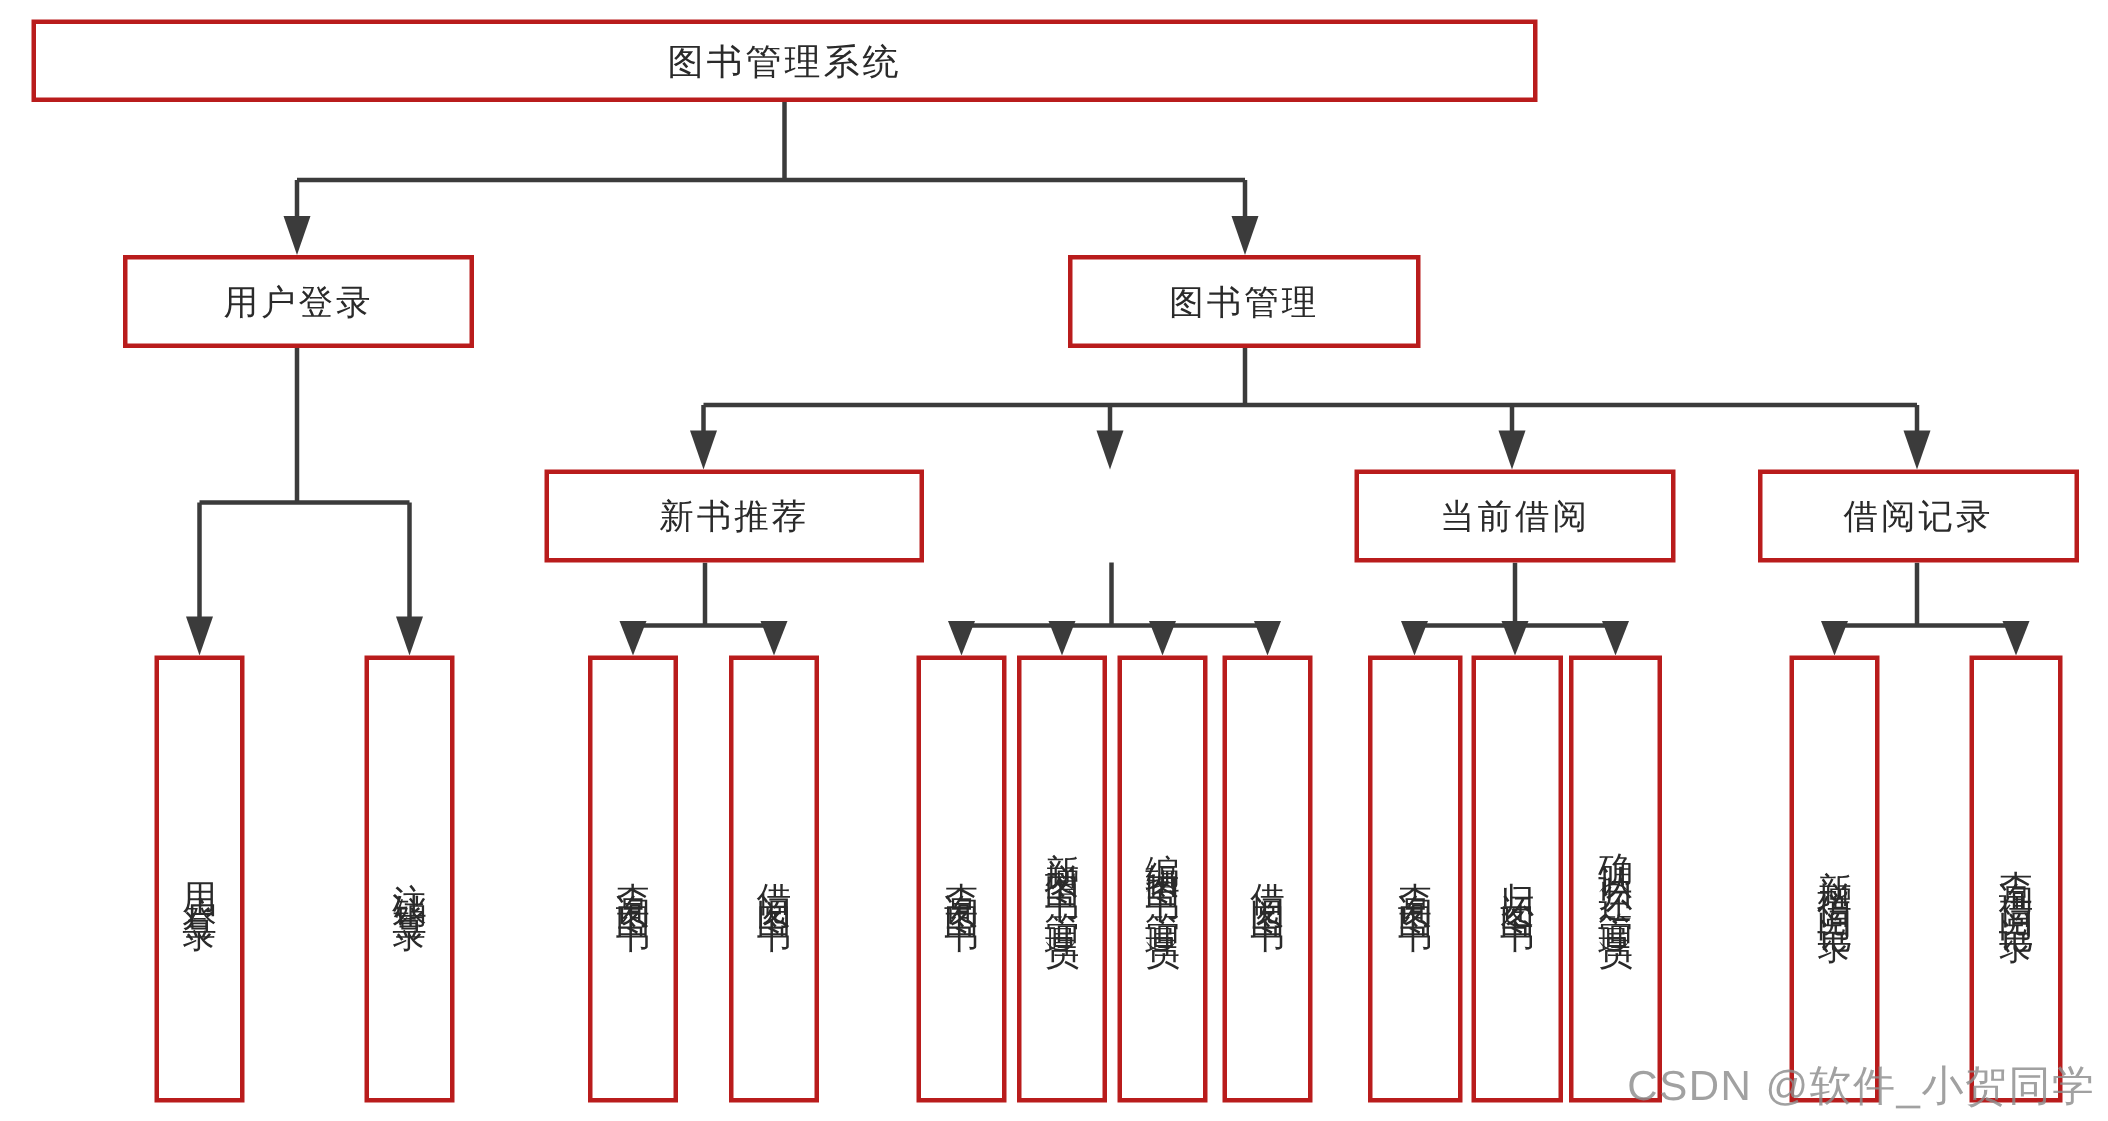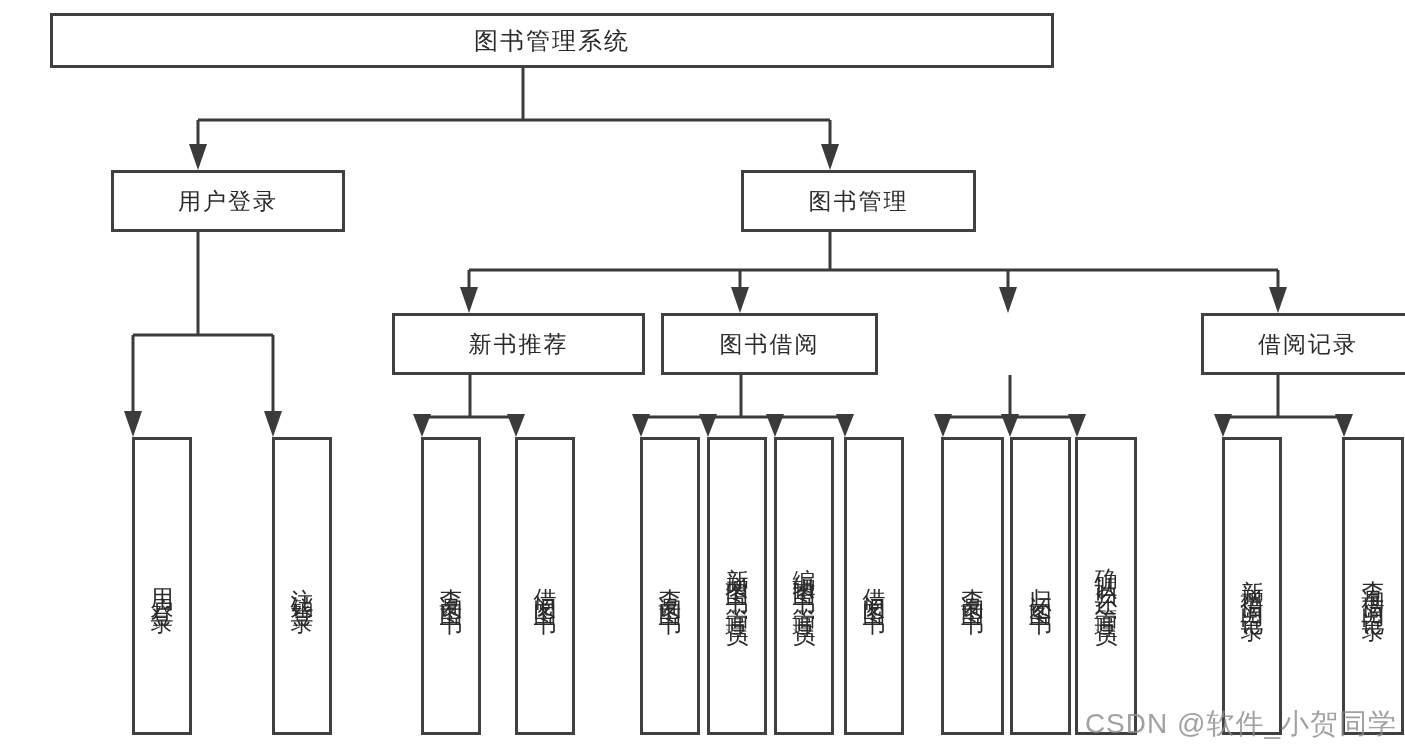--- a/index.html
+++ b/index.html
@@ -3,23 +3,23 @@
 <meta charset="utf-8">
 <style>
   html,body{margin:0;padding:0;background:#ffffff;}
   .canvas{
     position:relative;width:1405px;height:747px;background:#ffffff;
     font-family:"Liberation Sans","DejaVu Sans",sans-serif;
     color:#2a2a2a;overflow:hidden;
   }
   .connectors{position:absolute;left:0;top:0;width:1405px;height:747px;}
   .node{
-    position:absolute;background:#ffffff;border:3px solid #404040;
+    position:absolute;background:#ffffff;border:3px solid #b91c1c;
     display:flex;align-items:center;justify-content:center;
-    box-sizing:border-box;z-index:2;margin-left:29px;
+    box-sizing:border-box;z-index:2;
   }
   .node-h{font-size:23px;letter-spacing:2px;}
   .node-root{left:21px;top:13px;width:1004px;height:55px;font-size:24px;}
   .node-l2a{left:82px;top:170px;width:234px;height:62px;}
   .node-l2b{left:712px;top:170px;width:235px;height:62px;}
   .l3{top:313px;height:62px;}
   .node-l3a{left:363px;width:253px;}
   .node-l3b{left:632px;width:217px;}
   .node-l3c{left:903px;width:214px;}
   .node-l3d{left:1172px;width:214px;}
@@ -113,22 +113,22 @@
   <div class="node node-l2a node-h">
     <span>用户登录</span>
   </div>
   <div class="node node-l2b node-h">
     <span>图书管理</span>
   </div>
 
   <div class="node l3 node-l3a node-h">
     <span>新书推荐</span>
   </div>
-  <div class="node l3 node-l3b node-h">
-    <span>图书借阅</span>
+  <div class="node l3 node-l3c node-h">
+    <span>当前借阅</span>
   </div>
   <div class="node l3 node-l3d node-h">
     <span>借阅记录</span>
   </div>
 
   <div class="node leaf lf1">
     <span class="vtxt">用户登录</span>
   </div>
   <div class="node leaf lf2">
     <span class="vtxt">注销登录</span>

